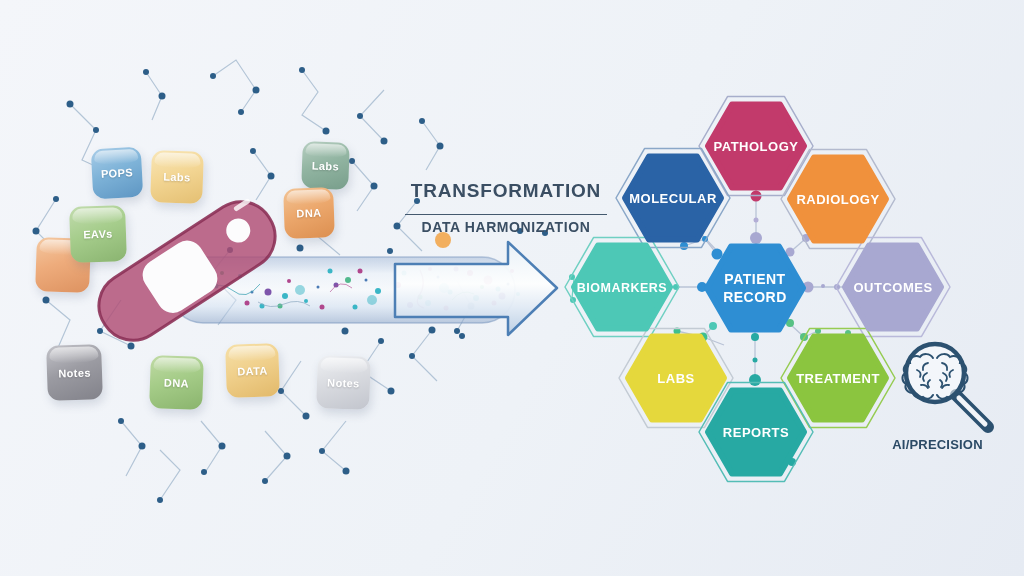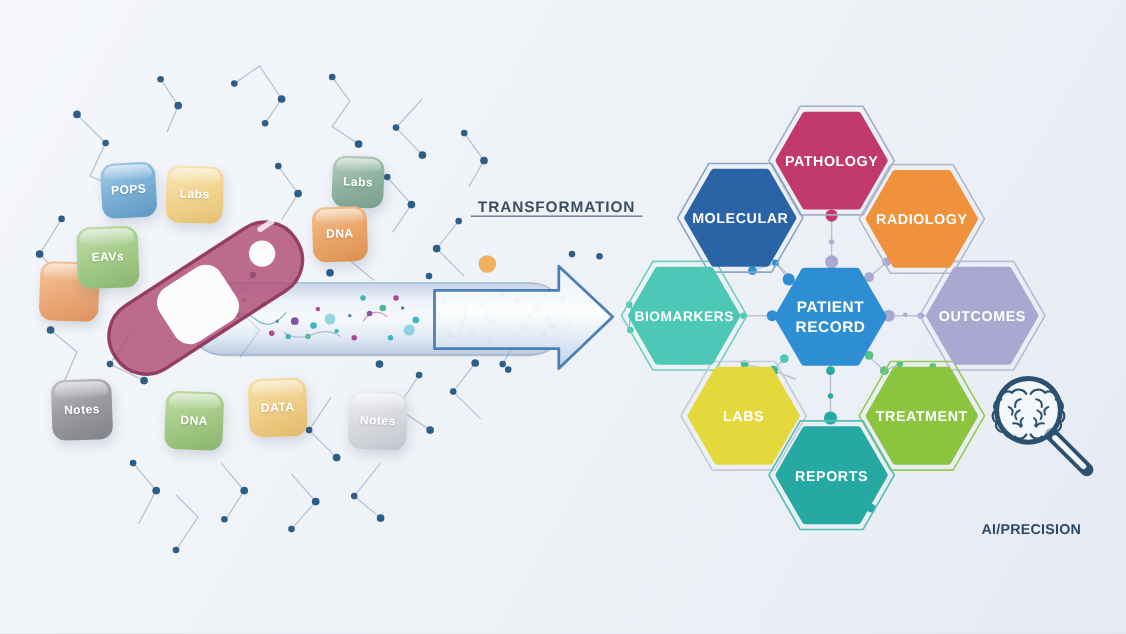--- a/index.html
+++ b/index.html
@@ -20,26 +20,26 @@
   .c-orange{left:36px; top:238px;width:54px;height:54px;transform:rotate(2deg); background:linear-gradient(160deg,#f4c9a2,#eeac7c 45%,#dd9260);}
   .c-eavs  {left:70px; top:206px;width:56px;height:56px;transform:rotate(-2deg);background:linear-gradient(160deg,#c2dcae,#a6cd8c 45%,#8ab470);}
   .c-labss {left:302px;top:142px;width:47px;height:47px;transform:rotate(2deg); background:linear-gradient(160deg,#b8cfc2,#92b5a2 45%,#789e8b);}
   .c-dnao  {left:284px;top:188px;width:50px;height:50px;transform:rotate(-2deg);background:linear-gradient(160deg,#f2c496,#eca86d 45%,#dc8f50);}
   .c-notes {left:47px; top:345px;width:55px;height:55px;transform:rotate(-2deg);background:linear-gradient(160deg,#c3c3c9,#9b9ba2 45%,#82828a);}
   .c-dnag  {left:150px;top:356px;width:53px;height:53px;transform:rotate(2deg); background:linear-gradient(160deg,#c1dba6,#a5cc88 45%,#8ab46d);}
   .c-data  {left:226px;top:344px;width:53px;height:53px;transform:rotate(-2deg);background:linear-gradient(160deg,#f6e0a8,#f0d08c 45%,#e2b96a);}
   .c-notesl{left:317px;top:356px;width:53px;height:53px;transform:rotate(2deg); background:linear-gradient(160deg,#eff1f4,#d9dbe0 45%,#c2c5cd);}
   
   .transform-head{position:absolute;left:396px;top:180px;width:220px;text-align:center;color:#3a4e63;}
-  .transform-head .title{display:inline-block;font-size:14px;font-weight:700;letter-spacing:.8px;
-        padding:0 6px 0;border-bottom:1.6px solid #44596e;}
+  .transform-head .title{display:inline-block;font-size:19px;font-weight:700;letter-spacing:.8px;
+        padding:0 6px 12px;border-bottom:1.6px solid #44596e;}
   .transform-head .subtitle{margin-top:4px;font-size:14px;font-weight:600;letter-spacing:.6px;}
   
   .ai-label{position:absolute;left:855px;top:437px;width:165px;text-align:center;
-        font-size:13px;font-weight:700;color:#2b4a66;line-height:1.3;letter-spacing:.2px;margin-top:36px;}
+        font-size:13px;font-weight:700;color:#2b4a66;line-height:1.3;letter-spacing:.2px;}
   .ai-label div{display:block;}
   
   .hexlabel{fill:#fff;font-family:"Liberation Sans",sans-serif;font-weight:700;
             text-anchor:middle;letter-spacing:.5px;}
 </style>
 </head>
 <body>
 
 <div class="stage">
 
@@ -246,20 +246,21 @@
     <g transform="rotate(-33 187 271)">
       <rect x="89" y="237" width="196" height="68" rx="33" fill="#b04d74" fill-opacity="0.82" stroke="#8c3258" stroke-opacity="0.9" stroke-width="3"></rect>
       <rect x="145" y="243" width="66" height="58" rx="16" fill="#fcfcfd"></rect>
       <circle cx="252" cy="265" r="12" fill="#fcfcfd"></circle>
       <rect x="260" y="243" width="18" height="5" rx="2.5" fill="#ffffff" opacity="0.8"></rect>
     </g>
   </svg>
 
   <div class="transform-head">
     <div class="title">TRANSFORMATION</div>
+    <div class="subtitle">DATA HARMONIZATION</div>
   </div>
 
   <svg width="1024" height="576" viewBox="0 0 1024 576">
 
     <g>
       <g stroke="#b9c3d6" stroke-width="1.3" fill="none">
         <line x1="756" y1="190" x2="756" y2="248"></line>
         <polyline points="684,246 705,239 717,254"></polyline>
         <line x1="700" y1="233" x2="722" y2="256"></line>
         <line x1="812" y1="233" x2="788" y2="254"></line>

